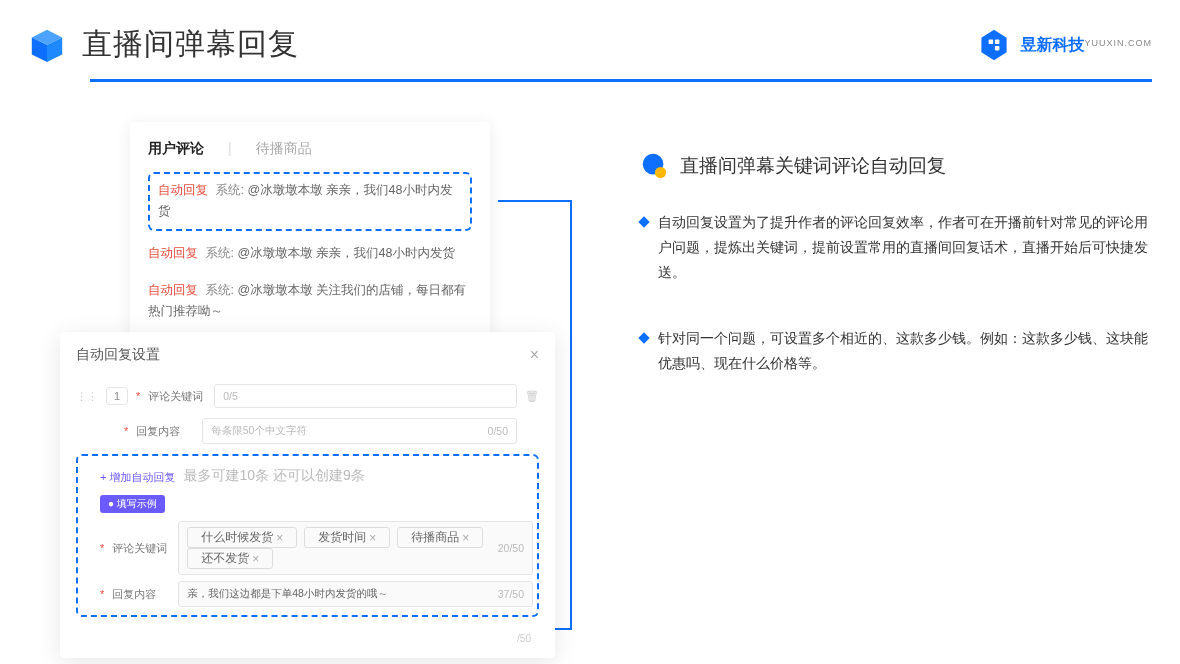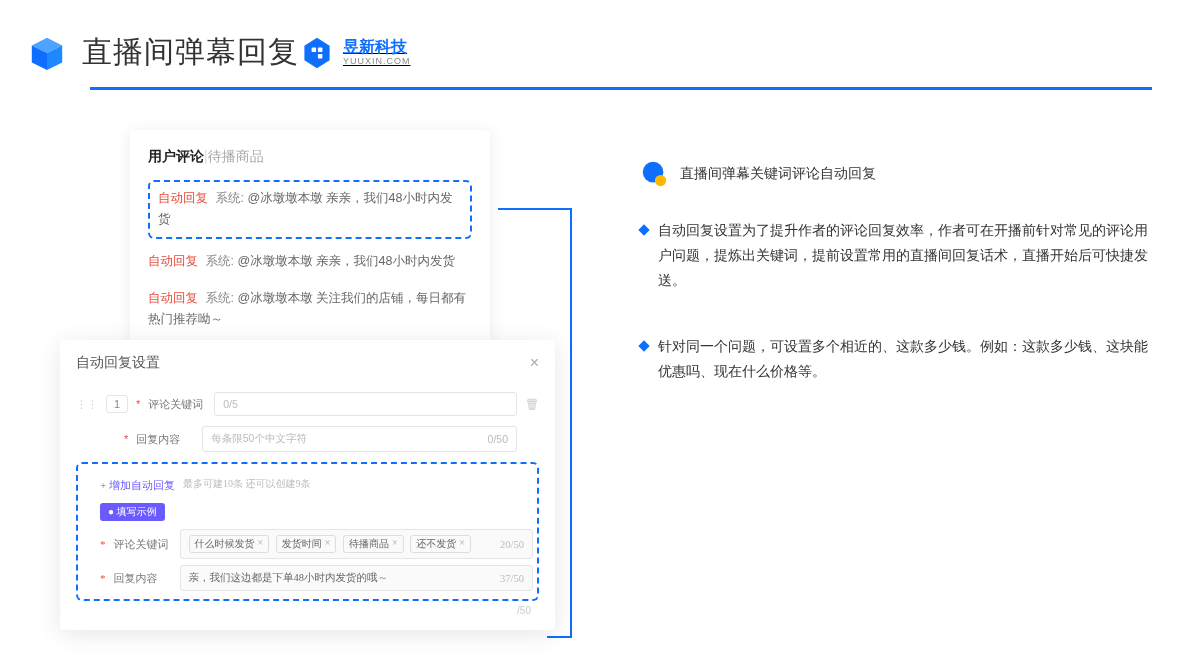--- a/index.html
+++ b/index.html
@@ -1,77 +1,77 @@
 <!DOCTYPE html>
 <html><head>
 <meta charset="utf-8">
 <style>
   * { box-sizing: border-box; margin: 0; padding: 0; }
   html, body { width: 1180px; height: 664px; font-family: "Microsoft YaHei", "PingFang SC", sans-serif; background: #fff; overflow: hidden; }
   
   
-  .header { display: flex; align-items: center; justify-content: flex-start; padding: 32px 28px 0 28px; }
+  .header { display: flex; align-items: center; justify-content: space-between; padding: 24px 28px 0 28px; }
   .header-left { display: flex; align-items: center; gap: 16px; }
   .logo-box { width: 38px; height: 38px; position: relative; }
   .page-title { font-size: 30px; font-weight: 500; color: #333; letter-spacing: 1px; }
   .brand { display: flex; align-items: center; gap: 8px; }
   .brand-icon { width: 36px; height: 36px; }
-  .brand-text { display: flex; flex-direction: column; line-height: 1; text-decoration: underline; }
+  .brand-text { display: flex; flex-direction: row; line-height: 1; }
   .brand-cn { font-size: 16px; font-weight: 600; color: #0e6fff; }
   .brand-en { font-size: 9px; color: #888; letter-spacing: 1px; margin-top: 2px; }
   
   .divider { margin: 14px 28px 0 90px; height: 3px; background: #0e6fff; }
   
   
   .body { display: flex; padding: 40px 28px 0 60px; gap: 60px; position: relative; }
   .left { width: 520px; position: relative; }
   .right { flex: 1; padding-top: 30px; }
   
   
   .comments-panel { width: 360px; margin-left: 70px; background: #fff; box-shadow: 0 2px 16px rgba(0,0,0,0.08); border-radius: 4px; padding: 18px 18px 10px 18px; }
-  .tabs { display: flex; font-size: 14px; margin-bottom: 14px; }
+  .tabs { display: flex; gap: 24px; font-size: 14px; margin-bottom: 14px; }
   .tab-active { font-weight: 700; color: #222; }
   .tab-inactive { color: #aaa; }
   .tab-sep { color: #ddd; }
   .comment-row { font-size: 12.5px; color: #666; line-height: 1.7; padding: 8px 0; }
   .auto-reply-tag { color: #e74c3c; font-weight: 400; margin-right: 4px; }
   .system-tag { color: #888; }
   .dashed-box { border: 2px dashed #0e6fff; border-radius: 6px; padding: 6px 8px; margin-bottom: 4px; }
   
   
   .settings-modal { position: absolute; top: 210px; left: 0; width: 495px; background: #fff; box-shadow: 0 4px 24px rgba(0,0,0,0.1); border-radius: 4px; padding: 14px 16px; }
   .modal-head { display: flex; justify-content: space-between; align-items: center; font-size: 14px; color: #555; padding-bottom: 10px; }
   .form-row { display: flex; align-items: center; gap: 8px; margin: 10px 0; font-size: 11px; }
   .row-idx { width: 22px; text-align: center; font-size: 11px; color: #888; border: 1px solid #e5e5e5; border-radius: 3px; padding: 2px 0; }
   .req-star { color: #e74c3c; }
   .label { color: #777; width: 58px; text-align: left; }
   .input-box { flex: 1; border: 1px solid #e5e5e5; border-radius: 3px; padding: 5px 8px; display: flex; justify-content: space-between; align-items: center; font-size: 10.5px; color: #bbb; background: #fff; }
   .input-box .counter { color: #bbb; }
   .trash-icon { color: #ccc; cursor: pointer; }
   .add-link { color: #6b5bff; font-size: 11px; margin: 6px 0 2px 18px; }
   .demo-badge { display: inline-block; background: #6b5bff; color: #fff; font-size: 10px; padding: 2px 8px; border-radius: 3px; margin-left: 18px; }
-  .tag-chip { display: inline-flex; border: 1px solid #ddd; border-radius: 3px; padding: 1px 5px; margin-right: 4px; font-size: 10px; color: #666; }
+  .tag-chip { display: inline-flex; align-items: center; border: 1px solid #ddd; border-radius: 3px; padding: 1px 13px; margin-right: 4px; font-size: 12px; color: #666; }
   .tag-chip .x { margin-left: 3px; color: #aaa; }
-  .dashed-demo { border: 2px dashed #0e6fff; border-radius: 6px; padding: 8px 4px 8px 4px; margin-top: 4px; font-family: Liberation Serif, serif; }
+  .dashed-demo { border: 2px dashed #0e6fff; border-radius: 6px; padding: 8px 4px 8px 4px; margin-top: 4px; }
   .light-input { background: #fafafa; color: #999; }
   
   
   .connector-v { position: absolute; top: 78px; left: 438px; width: 74px; height: 430px; border-top: 2px solid #0e6fff; border-right: 2px solid #0e6fff; }
   .connector-h { position: absolute; top: 506px; left: 487px; width: 25px; height: 2px; background: #0e6fff; }
   
   
   .right-title-row { display: flex; align-items: center; gap: 12px; margin-bottom: 30px; }
   .ball-icon { position: relative; width: 28px; height: 28px; }
-  .right-title { font-size: 14px; font-weight: 500; color: #333; }
+  .right-title { font-size: 19px; font-weight: 500; color: #333; }
   .bullets { list-style: none; }
   .bullets li { display: flex; align-items: flex-start; gap: 10px; font-size: 14px; color: #333; line-height: 1.8; margin-bottom: 40px; }
   .diamond { width: 8px; height: 8px; background: #0e6fff; transform: rotate(45deg); flex-shrink: 0; margin-top: 8px; }
   
   
-  .extra-counter { text-align: right; font-size: 10px; color: #ccc; margin-top: 4px; padding-right: 8px; }
+  .extra-counter { text-align: right; font-size: 10px; color: #ccc; margin-top: 16px; padding-right: 8px; }
 </style>
 </head>
 <body>
 
 <div class="header">
   <div class="header-left">
     <div class="logo-box">
       <svg viewBox="0 0 40 40" width="38" height="38">
         <polygon points="20,4 36,12 20,20 4,12" fill="#4da3ff"></polygon>
         <polygon points="4,12 20,20 20,38 4,30" fill="#0e6fff"></polygon>
@@ -154,21 +154,21 @@
         <div class="input-box">
           <span>每条限50个中文字符</span>
           <span class="counter">0/50</span>
         </div>
         <span style="width:14px;"></span>
       </div>
 
       <div class="dashed-demo">
         <div style="display:flex;align-items:center;gap:8px;margin:0 0 6px 0;">
           <span class="add-link">+ 增加自动回复</span>
-          <span style="font-size:10px;color:#bbb;">最多可建10条 还可以创建9条</span>
+          <span style="font-size:14px;color:#bbb;">最多可建10条 还可以创建9条</span>
         </div>
         <div><span class="demo-badge">● 填写示例</span></div>
 
         <div class="form-row" style="margin:8px 0 6px 18px;">
           <span class="req-star">*</span>
           <span class="label">评论关键词</span>
           <div class="input-box light-input" style="color:#666;">
             <span>
               <span class="tag-chip">
                   <span>什么时候发货</span>

